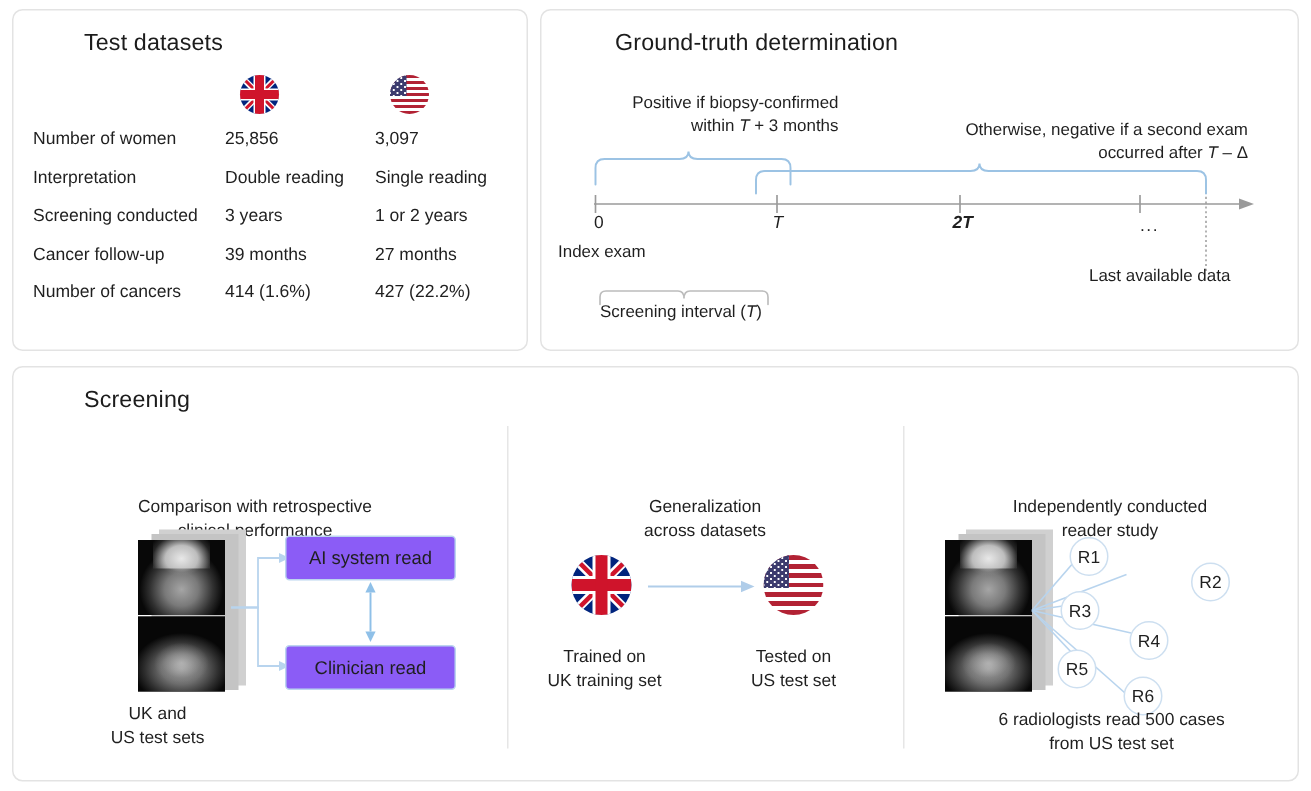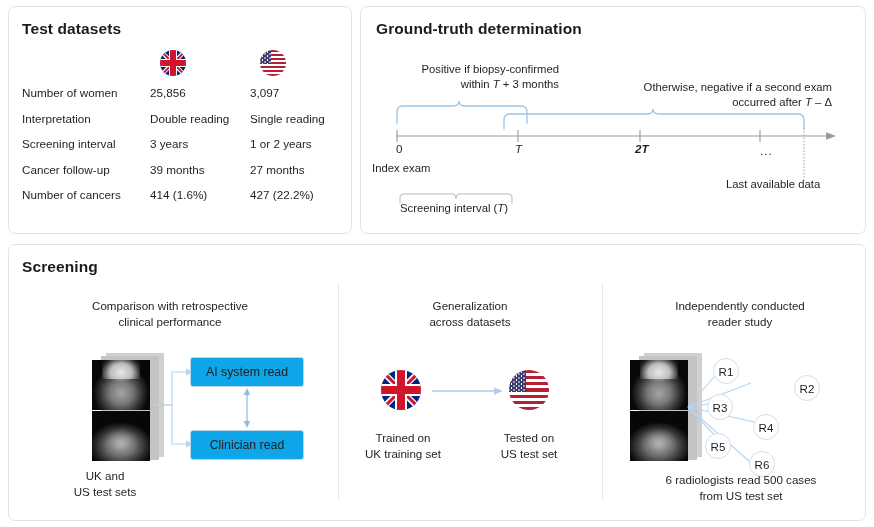--- a/index.html
+++ b/index.html
@@ -16,24 +16,25 @@
     border-radius:7px;
     box-sizing:border-box;
   }
   #panel-datasets{left:8px;top:6px;width:344px;height:228px;}
   #panel-groundtruth{left:360px;top:6px;width:506px;height:228px;}
   #panel-evaluation{left:8px;top:244px;width:858px;height:277px;}
 
   .panel-title{
     position:absolute;
     font-size:15.5px;
-    font-weight:700;
+    font-weight:400;
     color:#1c1c1c;
     letter-spacing:.1px;
     white-space:nowrap;
+    margin-left:34px;
   }
 
   
   #ds-title{left:22px;top:20px;}
   .ds-grid{position:absolute;left:22px;top:86px;width:310px;}
   .ds-row{display:flex;align-items:baseline;height:25.5px;}
   .ds-c0{width:128px;font-size:11.7px;color:#1f1f1f;white-space:nowrap;}
   .ds-c1{width:100px;font-size:11.7px;color:#1f1f1f;white-space:nowrap;}
   .ds-c2{width:auto;font-size:11.7px;color:#1f1f1f;white-space:nowrap;}
 
@@ -81,36 +82,36 @@
   #gt-lab-0{left:396px;top:142px;font-size:11.6px;}
   #gt-lab-T{left:515px;top:142px;font-size:11.6px;}
   #gt-lab-2T{left:635px;top:142px;font-size:11.6px;font-weight:bold;}
   #gt-lab-dots{left:760px;top:144px;font-size:11.6px;letter-spacing:1px;}
   #gt-index{left:372px;top:161px;font-size:11.3px;}
   #gt-last{left:726px;top:177px;font-size:11.3px;}
   #gt-screen{left:400px;top:201px;font-size:11.3px;}
 
   
   #ev-title{left:22px;top:258px;}
-  .ev-sub{position:absolute;font-size:11.6px;color:#1f1f1f;text-align:center;line-height:15.5px;}
+  .ev-sub{position:absolute;font-size:11.6px;color:#1f1f1f;text-align:center;line-height:15.5px;margin-top:32px;}
   #ev-sub-1{left:35px;top:298px;width:270px;}
   #ev-sub-2{left:350px;top:298px;width:240px;}
   #ev-sub-3{left:615px;top:298px;width:250px;}
 
   .ev-cap{position:absolute;font-size:11.6px;color:#1f1f1f;text-align:center;line-height:16px;}
   #ev-cap-1{left:40px;top:468px;width:130px;}
   #ev-cap-2a{left:348px;top:430px;width:110px;}
   #ev-cap-2b{left:474px;top:430px;width:110px;}
   #ev-cap-3{left:612px;top:472px;width:258px;}
 
   .ev-box{
     position:absolute;
     border:1px solid #bcd5ef;
     border-radius:3px;
-    background:#0ea5e9;
+    background:#8b5cf6;
     font-size:12.3px;
     color:#1f1f1f;
     display:flex;align-items:center;justify-content:center;
     box-sizing:border-box;
   }
   #box-ai{left:190px;top:357px;width:114px;height:30px;}
   #box-clin{left:190px;top:430px;width:114px;height:30px;}
 
   
   .mammo-stack{position:absolute;}
@@ -172,21 +173,21 @@
     <div class="ds-c0">Number of women</div>
     <div class="ds-c1">25,856</div>
     <div class="ds-c2">3,097</div>
   </div>
   <div class="ds-row">
     <div class="ds-c0">Interpretation</div>
     <div class="ds-c1">Double reading</div>
     <div class="ds-c2">Single reading</div>
   </div>
   <div class="ds-row">
-    <div class="ds-c0">Screening interval</div>
+    <div class="ds-c0">Screening conducted</div>
     <div class="ds-c1">3 years</div>
     <div class="ds-c2">1 or 2 years</div>
   </div>
   <div class="ds-row">
     <div class="ds-c0">Cancer follow-up</div>
     <div class="ds-c1">39 months</div>
     <div class="ds-c2">27 months</div>
   </div>
   <div class="ds-row">
     <div class="ds-c0">Number of cancers</div>

